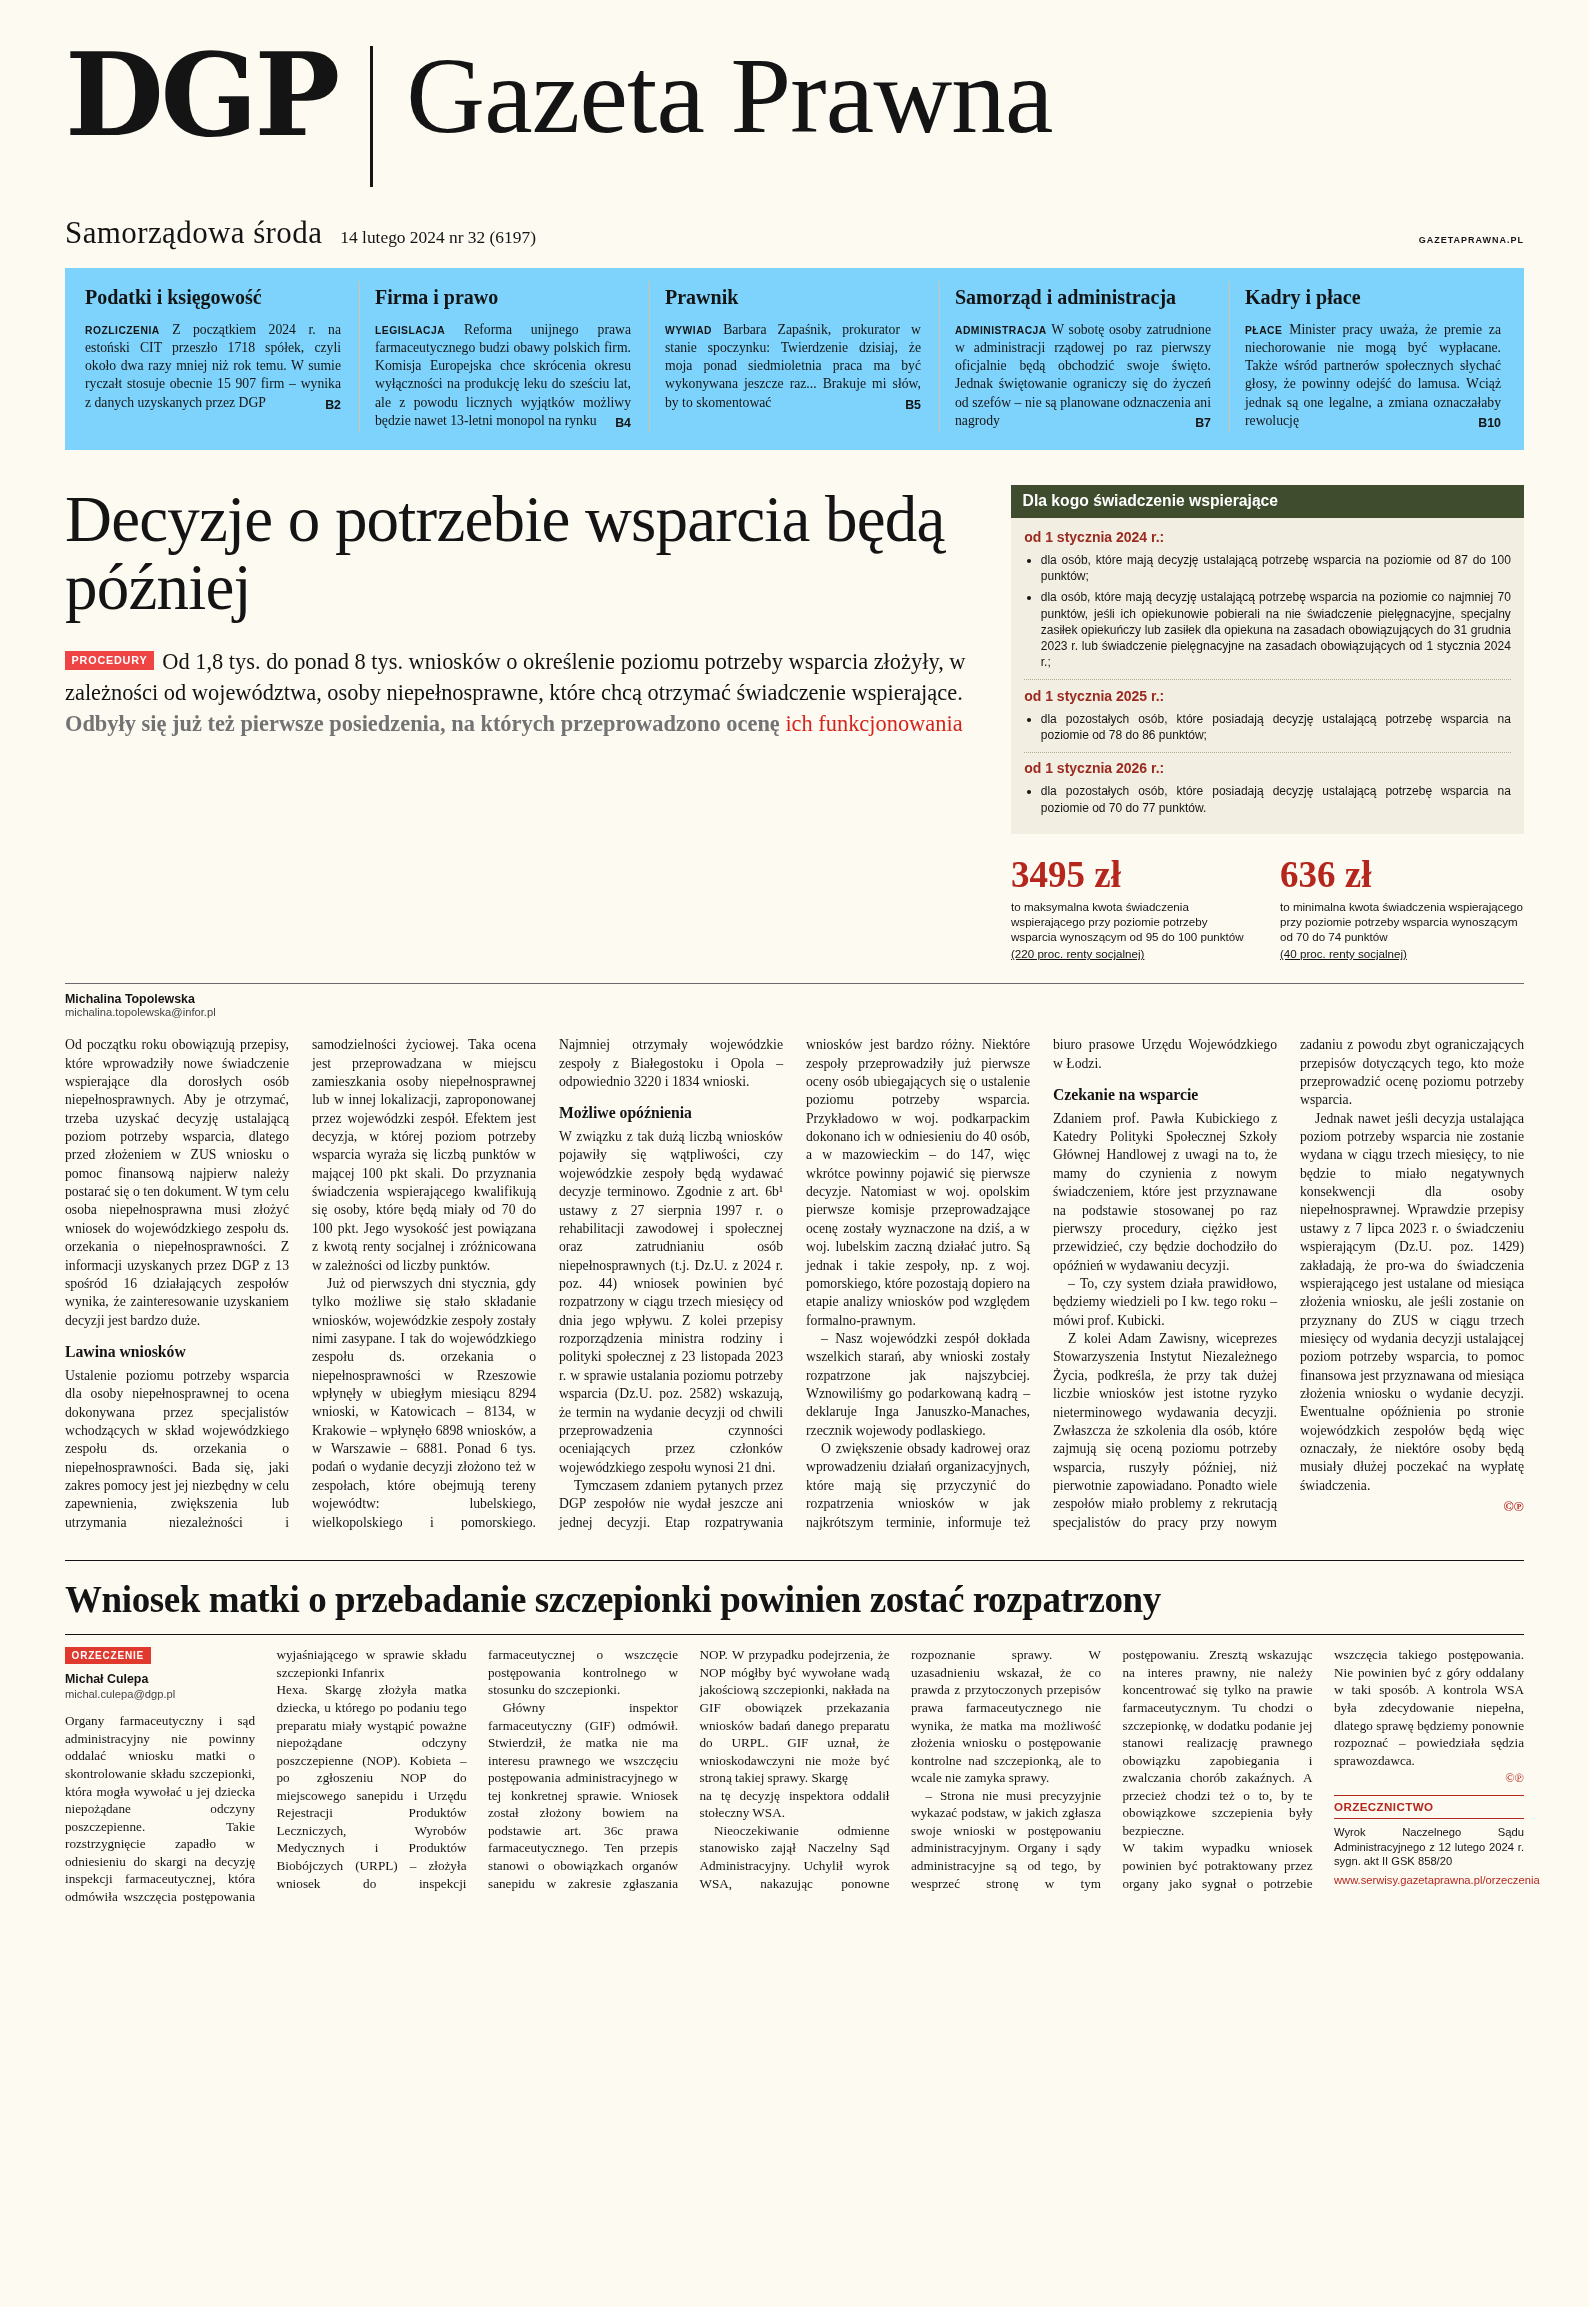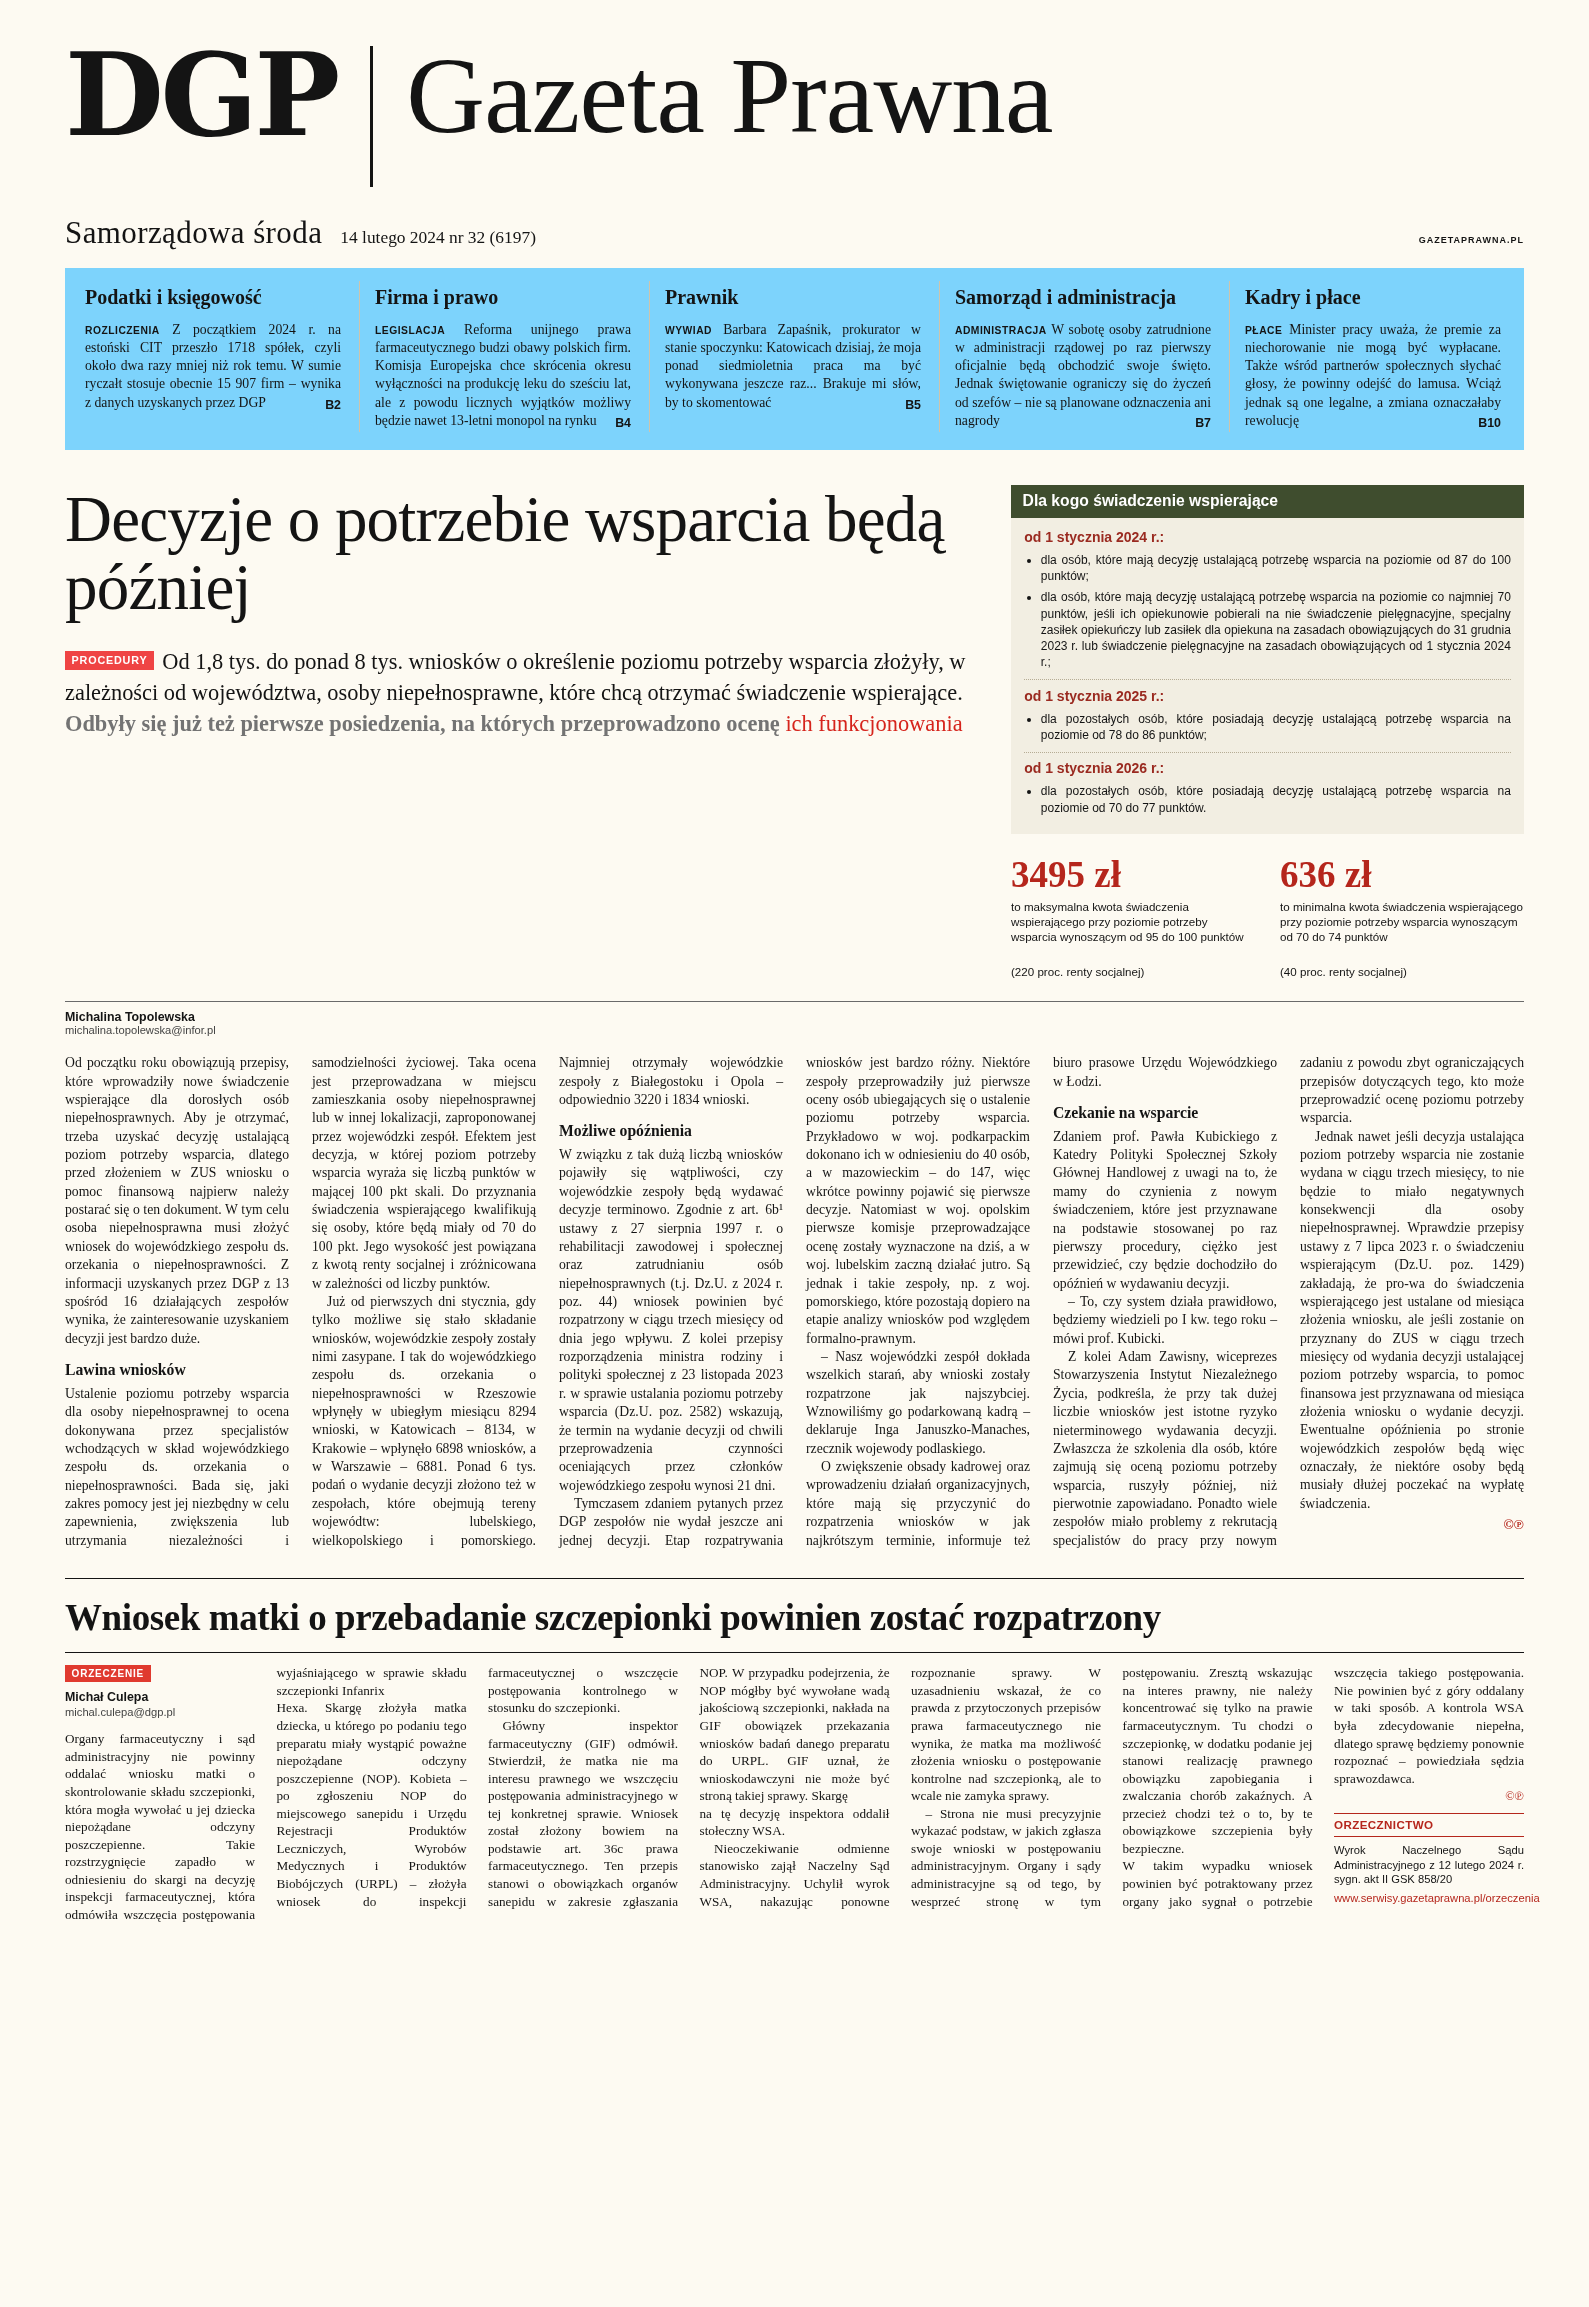--- a/index.html
+++ b/index.html
@@ -112,21 +112,21 @@
   .bignums { display:flex; gap:25px; margin-top:21.5px; }
   .bignum { flex:1; }
   .bignum .val {
     color:#b5261c; font-size:37px; font-weight:bold; line-height:1;
     font-family:"Liberation Serif", serif;
   }
   .bignum .desc {
     font-family:"Liberation Sans", sans-serif; font-size:11.6px;
     line-height:1.3; margin-top:6.6px;
   }
-  .bignum .note { margin-top:20px; }
+  .bignum .note { margin-top:2px;text-decoration:underline; }
 
   
   .byline-name {
     font-family:"Liberation Sans", sans-serif; font-weight:bold; font-size:12.4px;
   }
   .byline-mail {
     font-family:"Liberation Sans", sans-serif; font-size:11.2px; color:#444;
     margin-bottom:10px;
   }
   .cols {
@@ -200,21 +200,21 @@
     </div>
     <div class="teaser">
       <h3>Firma i prawo</h3>
       <p><span class="kicker">LEGISLACJA</span>
         <span>Reforma unijnego prawa farmaceutycznego budzi obawy polskich firm. Komisja Europejska chce skrócenia okresu wyłączności na produkcję leku do sześciu lat, ale z powodu licznych wyjątków możliwy będzie nawet 13-letni monopol na rynku</span>
         <span class="pg">B4</span></p>
     </div>
     <div class="teaser">
       <h3>Prawnik</h3>
       <p><span class="kicker">WYWIAD</span>
-        <span>Barbara Zapaśnik, prokurator w stanie spoczynku: Katowicach dzisiaj, że moja ponad siedmioletnia praca ma być wykonywana jeszcze raz... Brakuje mi słów, by to skomentować</span>
+        <span>Barbara Zapaśnik, prokurator w stanie spoczynku: Twierdzenie dzisiaj, że moja ponad siedmioletnia praca ma być wykonywana jeszcze raz... Brakuje mi słów, by to skomentować</span>
         <span class="pg">B5</span></p>
     </div>
     <div class="teaser">
       <h3>Samorząd i administracja</h3>
       <p><span class="kicker">ADMINISTRACJA</span>
         <span>W sobotę osoby zatrudnione w administracji rządowej po raz pierwszy oficjalnie będą obchodzić swoje święto. Jednak świętowanie ograniczy się do życzeń od szefów – nie są planowane odznaczenia ani nagrody</span>
         <span class="pg">B7</span></p>
     </div>
     <div class="teaser">
       <h3>Kadry i płace</h3>

